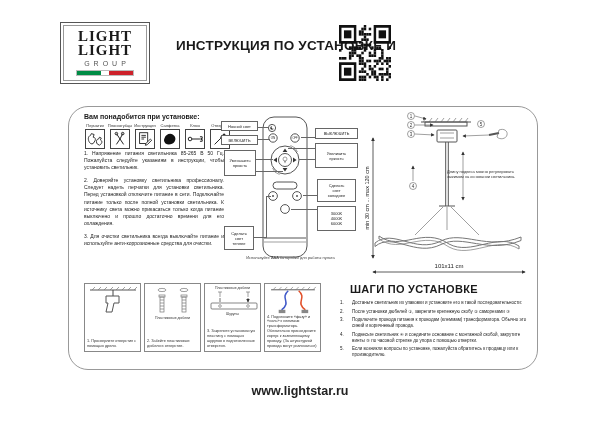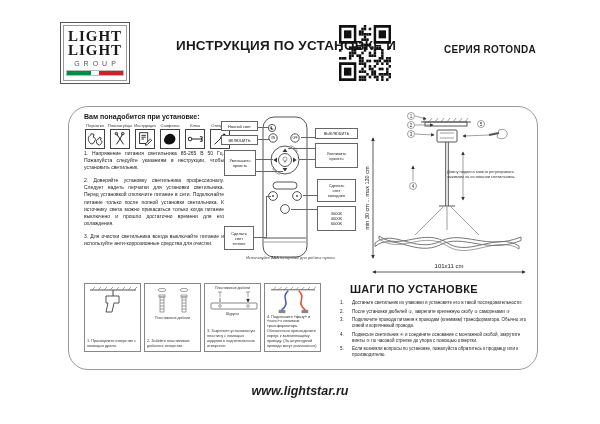--- a/index.html
+++ b/index.html
@@ -1,21 +1,21 @@
 <!DOCTYPE html>
 <html><head>
 <meta charset="utf-8">
 <style>
   html,body{margin:0;padding:0;}
   body{width:600px;height:424px;position:relative;background:#fff;
        font-family:"Liberation Sans", sans-serif;color:#1a1a1a;overflow:hidden;}
   .abs{position:absolute;}
   .pre{white-space:pre-line;}
   
-  .logo-box{left:60px;top:22px;width:70px;height:62px;border:1.2px solid #555;box-sizing:border-box;padding:2px;}
+  .logo-box{left:60px;top:22px;width:90px;height:62px;border:1.2px solid #555;box-sizing:border-box;padding:2px;}
   .logo-inner{border:1px solid #999;width:100%;height:100%;box-sizing:border-box;
               display:flex;flex-direction:column;align-items:center;justify-content:center;}
   .logo-l1,.logo-l2{font-family:"Liberation Serif", serif;font-weight:bold;font-size:15px;line-height:0.92;letter-spacing:1px;}
   .logo-l3{font-size:7px;letter-spacing:4px;color:#555;margin-top:2px;margin-left:4px;}
   .flag{display:flex;width:56px;height:4px;margin-top:3px;border:0.5px solid #bbb;}
   .flag div{height:100%;}
   .doc-title{left:176px;top:36px;font-size:13.5px;font-weight:bold;line-height:1.45;letter-spacing:0.2px;}
   .qr{left:339px;top:25px;width:52px;height:56px;}
   .series-block{left:408px;top:44px;width:164px;text-align:center;}
   .series{font-size:10px;font-weight:bold;letter-spacing:0.3px;}
@@ -46,21 +46,21 @@
          display:flex;flex-direction:column;align-items:center;background:#fff;}
   .panel-label{font-size:3.5px;color:#333;text-align:center;}
   .panel-caption{font-size:3.8px;line-height:1.3;color:#333;margin-top:auto;width:100%;}
   
   .install{left:340px;top:283px;width:192px;}
   .install-heading{font-size:11px;font-weight:bold;letter-spacing:0.3px;margin-bottom:5px;padding-left:10px;}
   .step{display:flex;gap:4px;margin-bottom:2.5px;}
   .step-num{font-size:4.5px;width:8px;flex:0 0 auto;}
   .step-text{font-size:4.5px;line-height:1.35;color:#222;}
   
-  .footer{left:0;top:384px;width:600px;text-align:center;font-size:12.5px;font-weight:bold;color:#222;font-style:italic;}
+  .footer{left:0;top:384px;width:600px;text-align:center;font-size:12.5px;font-weight:bold;color:#222;}
   svg text{font-family:"Liberation Sans", sans-serif;}
   .st{fill:none;stroke:#555;stroke-width:1;}
   .thin{fill:none;stroke:#777;stroke-width:0.7;}
 </style>
 </head>
 <body>
 
 <div class="abs logo-box">
   <div class="logo-inner">
     <div class="logo-l1">LIGHT</div>
@@ -196,21 +196,20 @@
     <rect x="19" y="20" width="1" height="1"></rect>
     <path d="M0,0h7v7h-7z M1,1v5h5v-5z" fill-rule="evenodd"></path>
     <rect x="2" y="2" width="3" height="3"></rect>
     <path d="M14,0h7v7h-7z M15,1v5h5v-5z" fill-rule="evenodd"></path>
     <rect x="16" y="2" width="3" height="3"></rect>
     <path d="M0,14h7v7h-7z M1,15v5h5v-5z" fill-rule="evenodd"></path>
     <rect x="2" y="16" width="3" height="3"></rect>
   </svg>
 
 <div class="abs series-block">
-  <div class="series">СЕРИЯ ROTONDA</div>
 </div>
 
 <div class="abs main-box"></div>
 
 <div class="abs tools-heading">Вам понадобится при установке:</div>
 <div class="abs tools-row">
   <div class="tool">
     <div class="tool-label">Перчатки</div>
     <div class="tool-ico">
       <svg width="18" height="18" viewBox="0 0 20 20">

